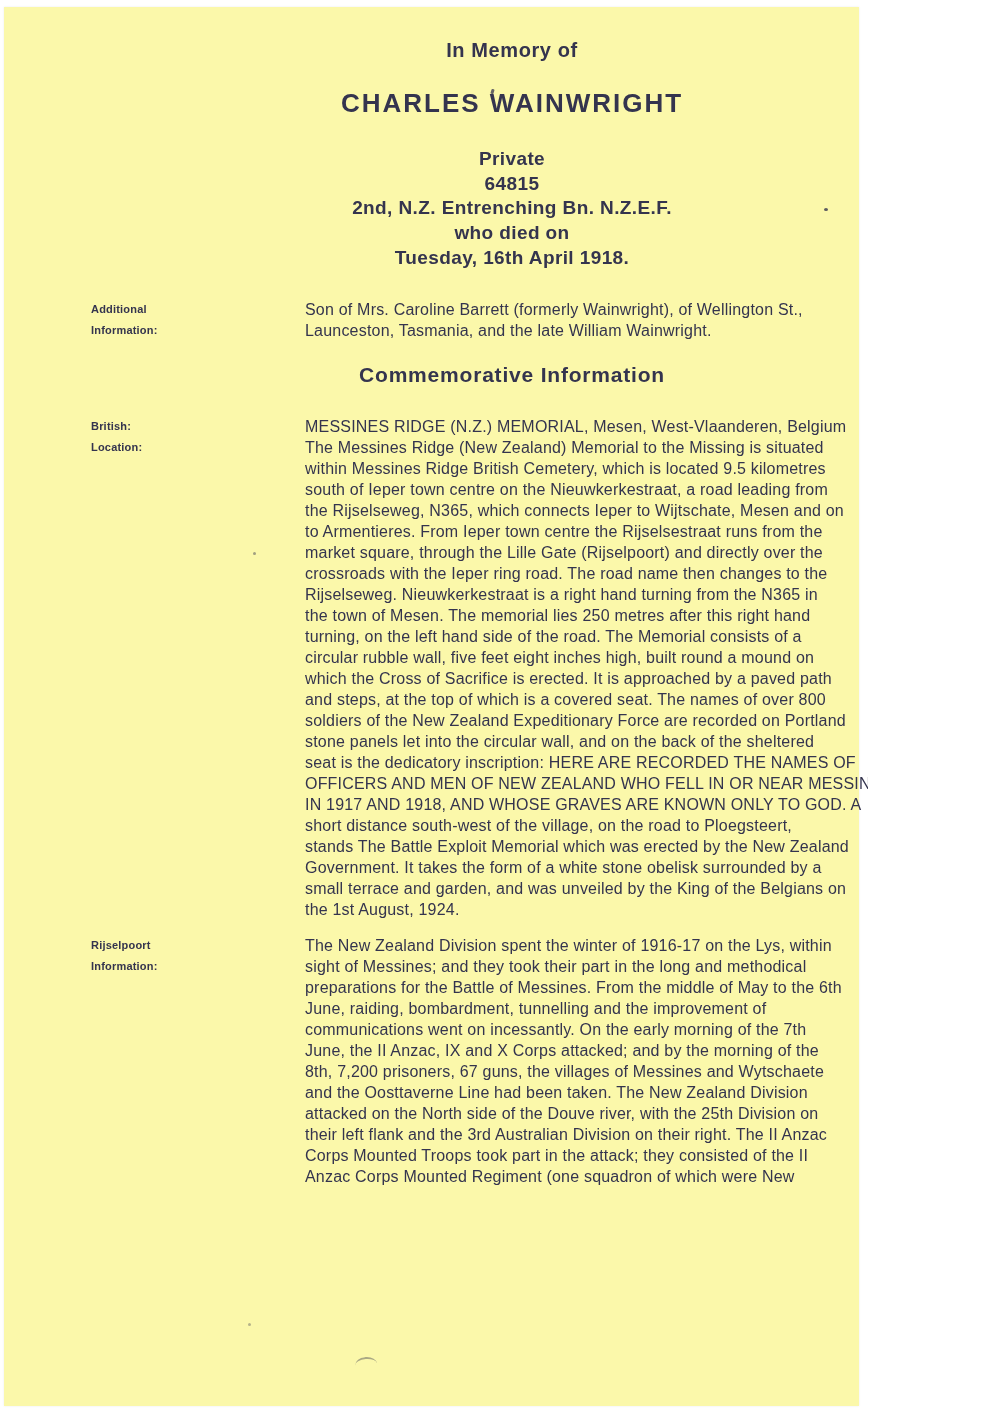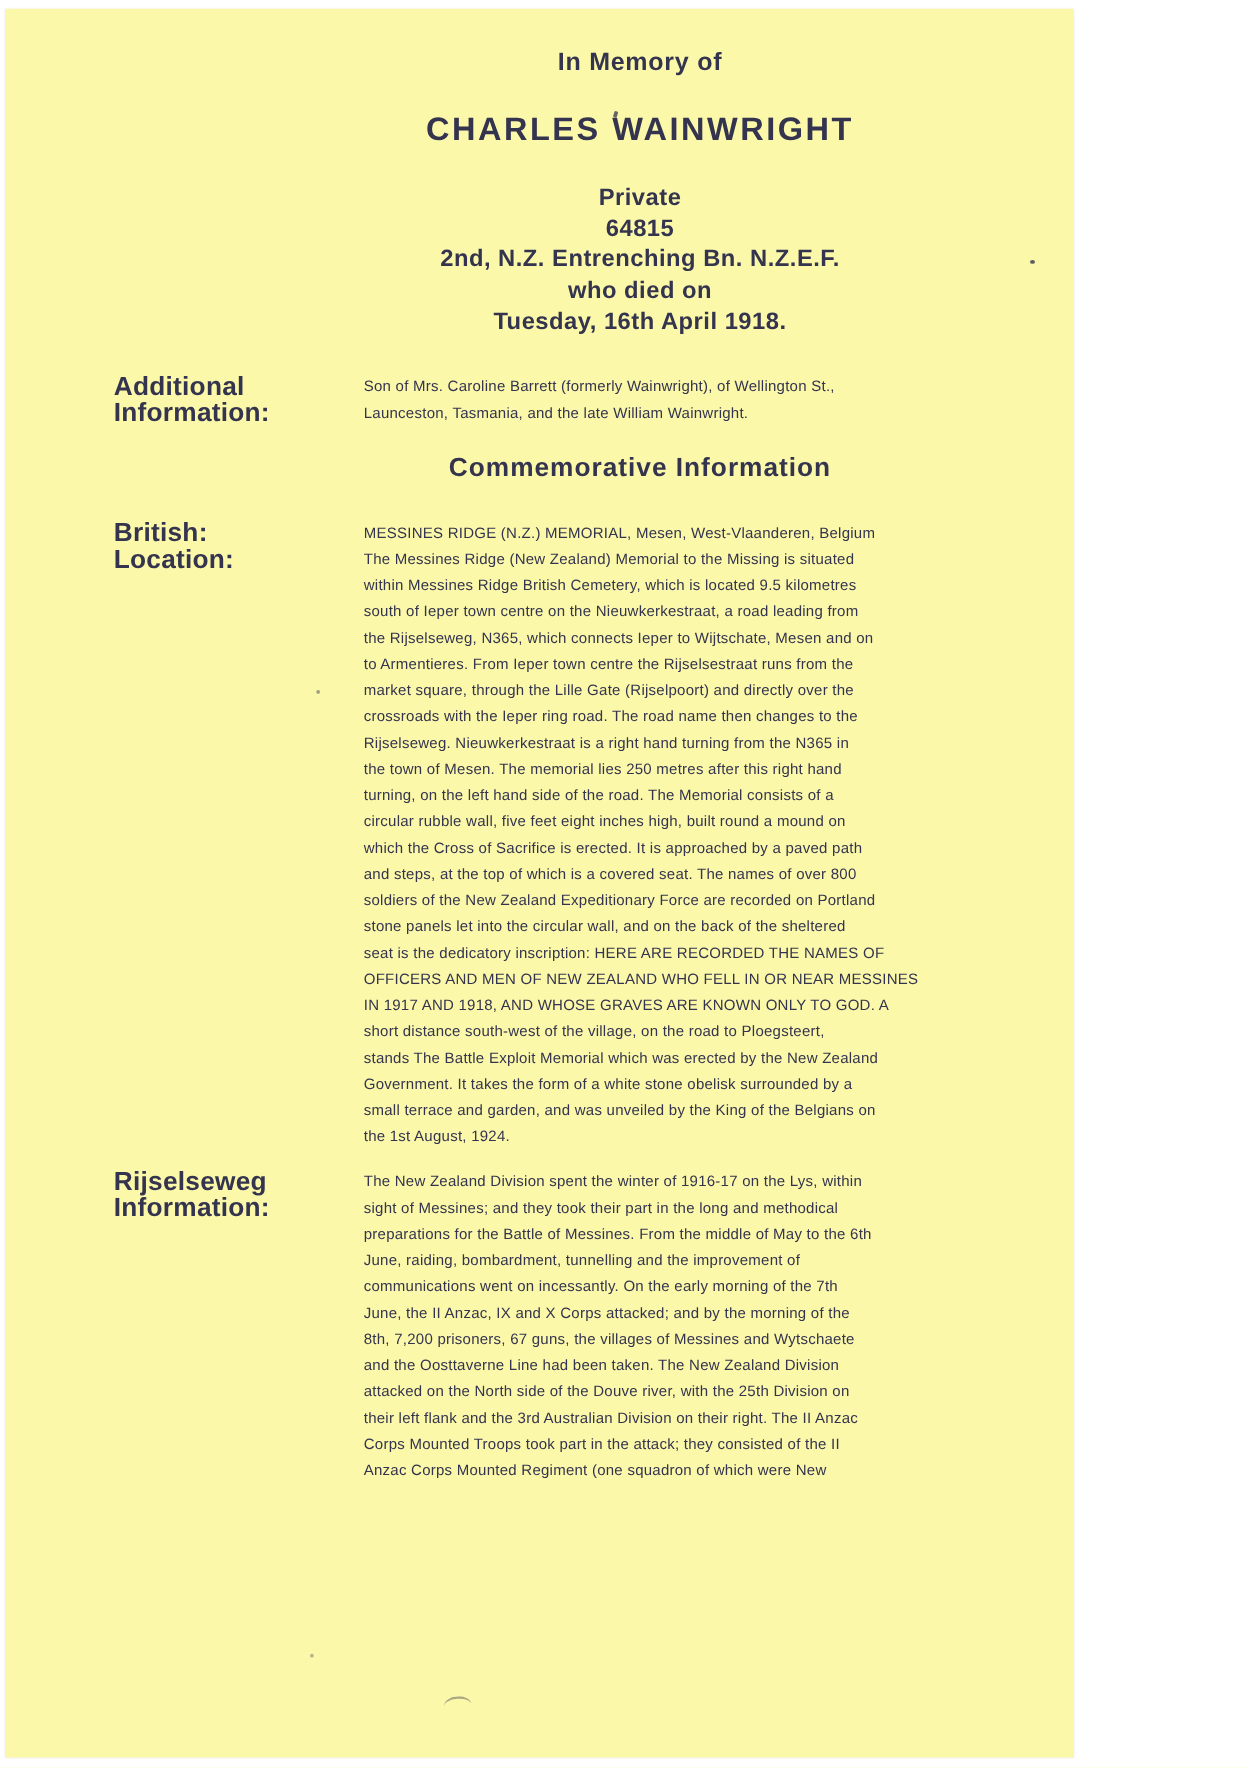--- a/index.html
+++ b/index.html
@@ -55,30 +55,30 @@
     font-weight:bold;
     letter-spacing:0.8px;
     line-height:25px;
   }
   .row{position:absolute;left:0;width:1000px;}
   .row .label{
     position:absolute;
     left:91px;
     width:205px;
     font-weight:bold;
-    font-size:21px;
+    font-size:11px;
     line-height:21px;
     letter-spacing:0.2px;
     white-space:pre-line;
   }
   .row .bodytext{
     position:absolute;
-    left:291px;
+    left:305px;
     width:650px;
-    font-size:12px;
+    font-size:16px;
     line-height:21px;
     letter-spacing:0.2px;
     white-space:pre-line;
   }
   .row-additional{top:299px;}
   .row-memorial{top:416px;}
   .row-historical{top:935px;}
 
   
   .artifact{position:absolute;background:var(--ink);border-radius:50%;}
@@ -143,21 +143,21 @@
 OFFICERS AND MEN OF NEW ZEALAND WHO FELL IN OR NEAR MESSINES
 IN 1917 AND 1918, AND WHOSE GRAVES ARE KNOWN ONLY TO GOD. A
 short distance south-west of the village, on the road to Ploegsteert,
 stands The Battle Exploit Memorial which was erected by the New Zealand
 Government. It takes the form of a white stone obelisk surrounded by a
 small terrace and garden, and was unveiled by the King of the Belgians on
 the 1st August, 1924.</div>
   </div>
 
   <div class="row row-historical">
-    <div class="label">Rijselseweg
+    <div class="label">Rijselpoort
 Information:</div>
     <div class="bodytext">The New Zealand Division spent the winter of 1916-17 on the Lys, within
 sight of Messines; and they took their part in the long and methodical
 preparations for the Battle of Messines. From the middle of May to the 6th
 June, raiding, bombardment, tunnelling and the improvement of
 communications went on incessantly. On the early morning of the 7th
 June, the II Anzac, IX and X Corps attacked; and by the morning of the
 8th, 7,200 prisoners, 67 guns, the villages of Messines and Wytschaete
 and the Oosttaverne Line had been taken. The New Zealand Division
 attacked on the North side of the Douve river, with the 25th Division on

